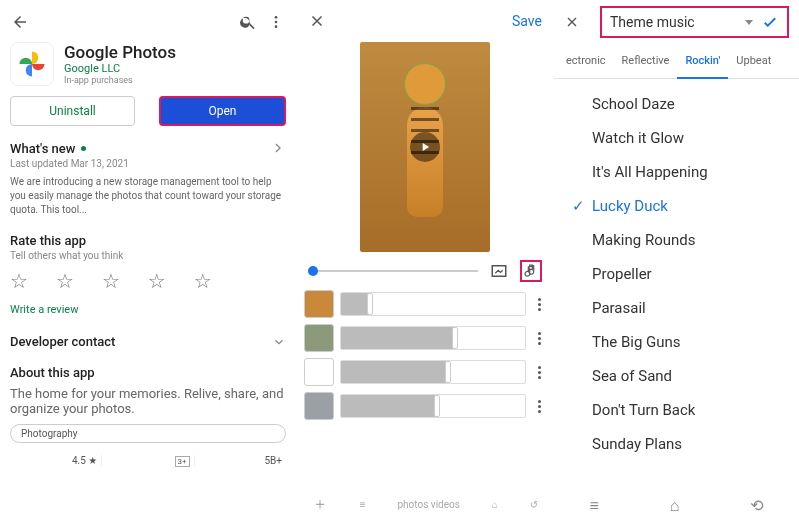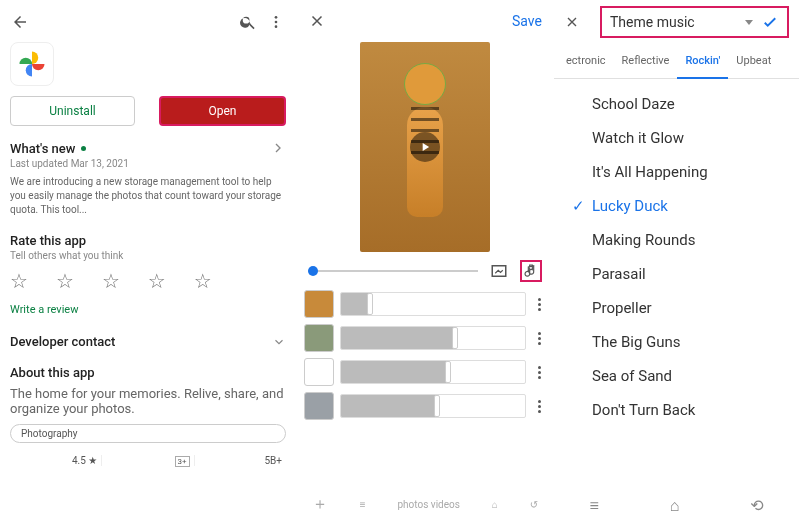--- a/index.html
+++ b/index.html
@@ -23,21 +23,21 @@
   .back-arrow, .search-icon, .more-icon { width:20px; height:20px; display:flex; align-items:center; justify-content:center; color:#555; cursor:pointer;}
   .topbar .spacer { flex:1; }
   .app-row { display:flex; gap:10px; margin-top:6px;}
   .app-logo { width:44px; height:44px; border-radius:8px; border:1px solid #eee; display:flex; align-items:center; justify-content:center;}
   .app-title { font-size:17px; font-weight:500; color:#222;}
   .app-pub { font-size:11px; color:#0b8043;}
   .app-sub { font-size:9px; color:#888;}
   .btn-row { display:flex; gap:8px; margin-top:10px;}
   .btn { flex:1; height:30px; border-radius:4px; font-size:12px; display:flex; align-items:center; justify-content:center; cursor:pointer;}
   .btn-uninstall { border:1px solid #ccc; color:#0b8043; background:#fff;}
-  .btn-open { background:#b91c1c; color:#fff; border:2px solid #d81b60; position:relative;margin-left:16px;}
+  .btn-open { background:#1d4ed8; color:#fff; border:2px solid #d81b60; position:relative;margin-left:16px;}
   .section-title { font-size:13px; font-weight:500; color:#222; margin-top:16px;}
   .section-sub { font-size:10px; color:#888; margin-top:2px;}
   .body-text { font-size:10px; color:#666; margin-top:6px; line-height:1.4;}
   .wn-row { display:flex; align-items:center; margin-top:14px;}
   .wn-row .dot { width:5px; height:5px; background:#0b8043; border-radius:50%; margin-left:6px;}
   .wn-row .sp { flex:1;}
   .chev { color:#888;}
   .stars { display:flex; gap:28px; margin-top:8px; font-size:20px; color:#777;}
   .review-link { font-size:11px; color:#0b8043; margin-top:10px; cursor:pointer;}
   .dev-row { display:flex; align-items:center; margin-top:18px;}
@@ -123,20 +123,25 @@
 
   <div class="app-row">
     <div class="app-logo">
       <svg width="30" height="30" viewBox="0 0 48 48">
         <path d="M24 4 A10 10 0 0 1 24 24 Z" fill="#fbbc04"></path>
         <path d="M44 24 A10 10 0 0 1 24 24 Z" fill="#ea4335"></path>
         <path d="M24 44 A10 10 0 0 1 24 24 Z" fill="#4285f4"></path>
         <path d="M4 24 A10 10 0 0 1 24 24 Z" fill="#34a853"></path>
       </svg>
     </div>
+    <div>
+      <div class="app-title">Google Photos</div>
+      <div class="app-pub">Google LLC</div>
+      <div class="app-sub">In-app purchases</div>
+    </div>
   </div>
 
   <div class="btn-row">
     <div class="btn btn-uninstall">Uninstall</div>
     <div class="btn btn-open">Open</div>
   </div>
 
   <div class="wn-row">
     <div class="section-title" style="margin-top:0">What's new</div>
     <div class="dot"></div>
@@ -330,37 +335,41 @@
       <div class="track selected">
         <span class="ck">✓</span>
         <span>Lucky Duck</span>
       </div>
       <div class="track">
         <span class="ck">✓</span>
         <span>Making Rounds</span>
       </div>
       <div class="track">
         <span class="ck">✓</span>
+        <span>Propeller</span>
+      </div>
+      <div class="track">
+        <span class="ck">✓</span>
         <span>Parasail</span>
       </div>
       <div class="track">
         <span class="ck">✓</span>
-        <span>Propeller</span>
-      </div>
-      <div class="track">
-        <span class="ck">✓</span>
         <span>The Big Guns</span>
       </div>
       <div class="track">
         <span class="ck">✓</span>
         <span>Sea of Sand</span>
       </div>
       <div class="track">
         <span class="ck">✓</span>
         <span>Don't Turn Back</span>
+      </div>
+      <div class="track">
+        <span class="ck">✓</span>
+        <span>Sunday Plans</span>
       </div>
     </div>
 
   <div class="nav-bar">
     <span>≡</span>
     <span>⌂</span>
     <span>⟲</span>
   </div>
 </div>
 

